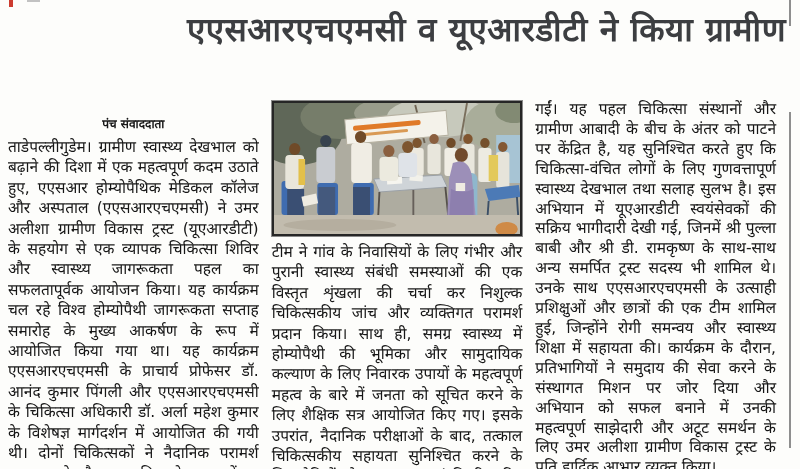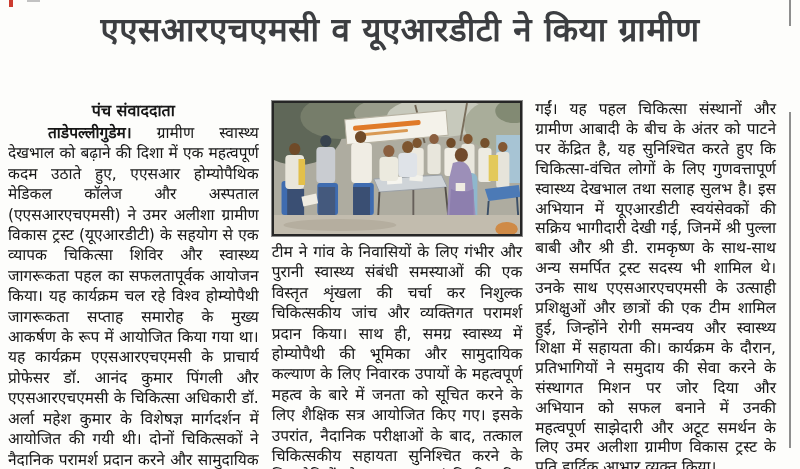--- a/index.html
+++ b/index.html
@@ -5,35 +5,35 @@
   html,body{margin:0;padding:0;}
   .sheet{
     position:relative;width:800px;height:469px;overflow:hidden;
     background:#fdfdfb;font-family:"DejaVu Sans",sans-serif;color:#171717;
   }
   .red-mark{position:absolute;left:9px;top:0;width:4px;height:7px;background:#cc3b2f;}
   .gray-tick{position:absolute;left:27px;top:0;width:13px;height:2px;background:#c2c2c2;}
   .rule-right-top{position:absolute;left:789px;top:0;width:2px;height:26px;background:#8e8e8e;}
   .rule-right{position:absolute;left:789px;top:112px;width:2px;height:336px;background:#8e8e8e;}
   .headline{
-    margin:10px 14px 0 14px;text-align:center;font-weight:bold;
+    margin:10px 14px 0 14px;text-align:right;font-weight:bold;
     font-size:33px;line-height:39px;color:#3c3e41;letter-spacing:.5px;
   }
   .body-cols{
     position:absolute;left:8px;top:100px;width:778px;height:366px;
     display:flex;gap:13px;
   }
   .col{flex:1 1 0;min-width:0;}
-  .byline{text-align:center;font-weight:bold;font-size:16px;line-height:21px;margin:0 0 2px 0;}
+  .byline{text-align:center;font-weight:bold;font-size:12px;line-height:21px;margin:14px 0 2px 0;}
   .para{
     margin:0;font-size:15.5px;line-height:20.4px;text-align:justify;
     text-justify:inter-word;color:#161616;
   }
   .col3 .para{line-height:19.9px;padding-right:10px;}
-  .dateline{font-weight:bold;margin-left:40px;}
+  .dateline{font-weight:normal;}
   .photo-frame{
     border:2px solid #262626;outline:1px solid #8a8a8a;
     height:131px;margin:1px 0 6px 0;overflow:hidden;background:#b8b3a7;
   }
   .photo-frame svg{display:block;width:100%;height:100%;}
 </style>
 </head>
 <body>
 
 <div class="sheet">

